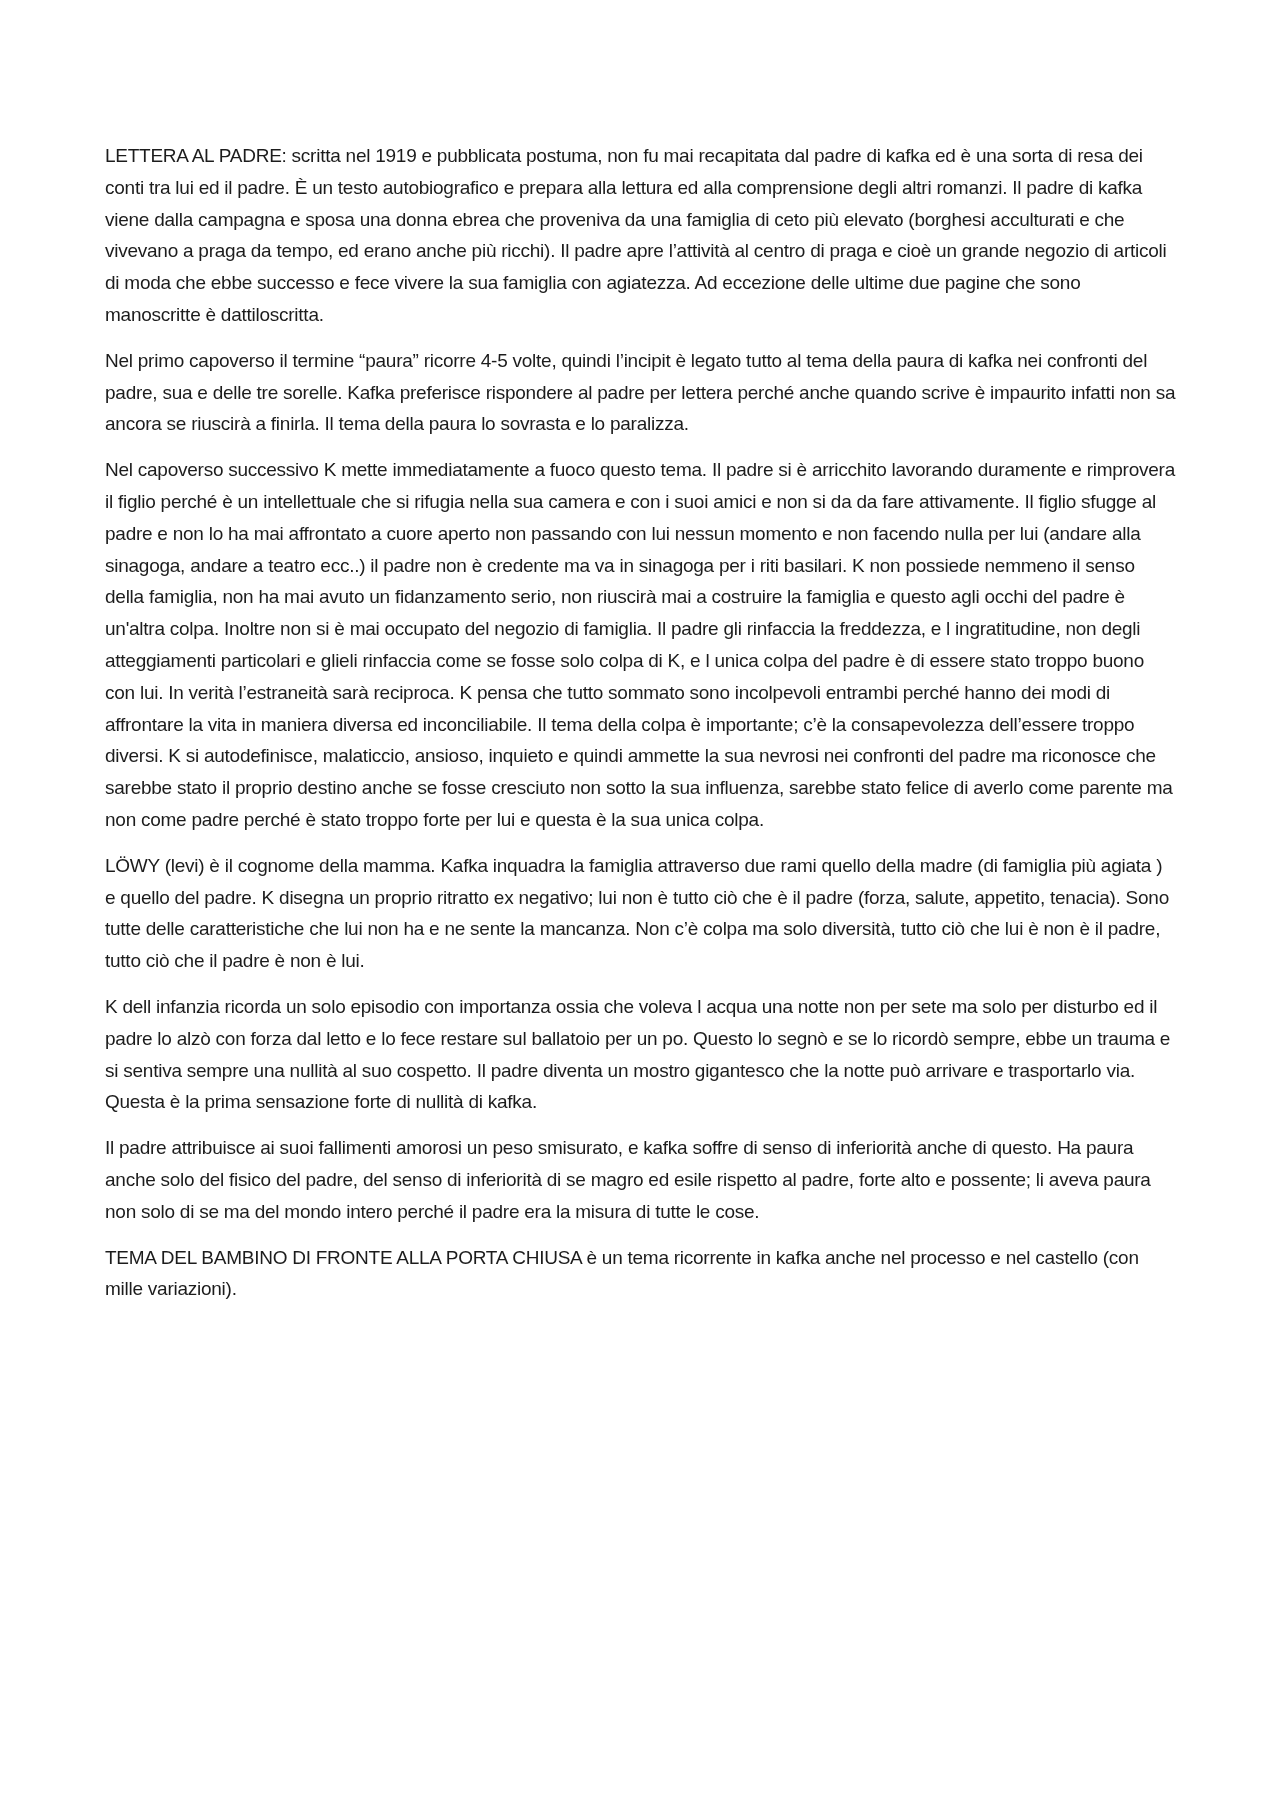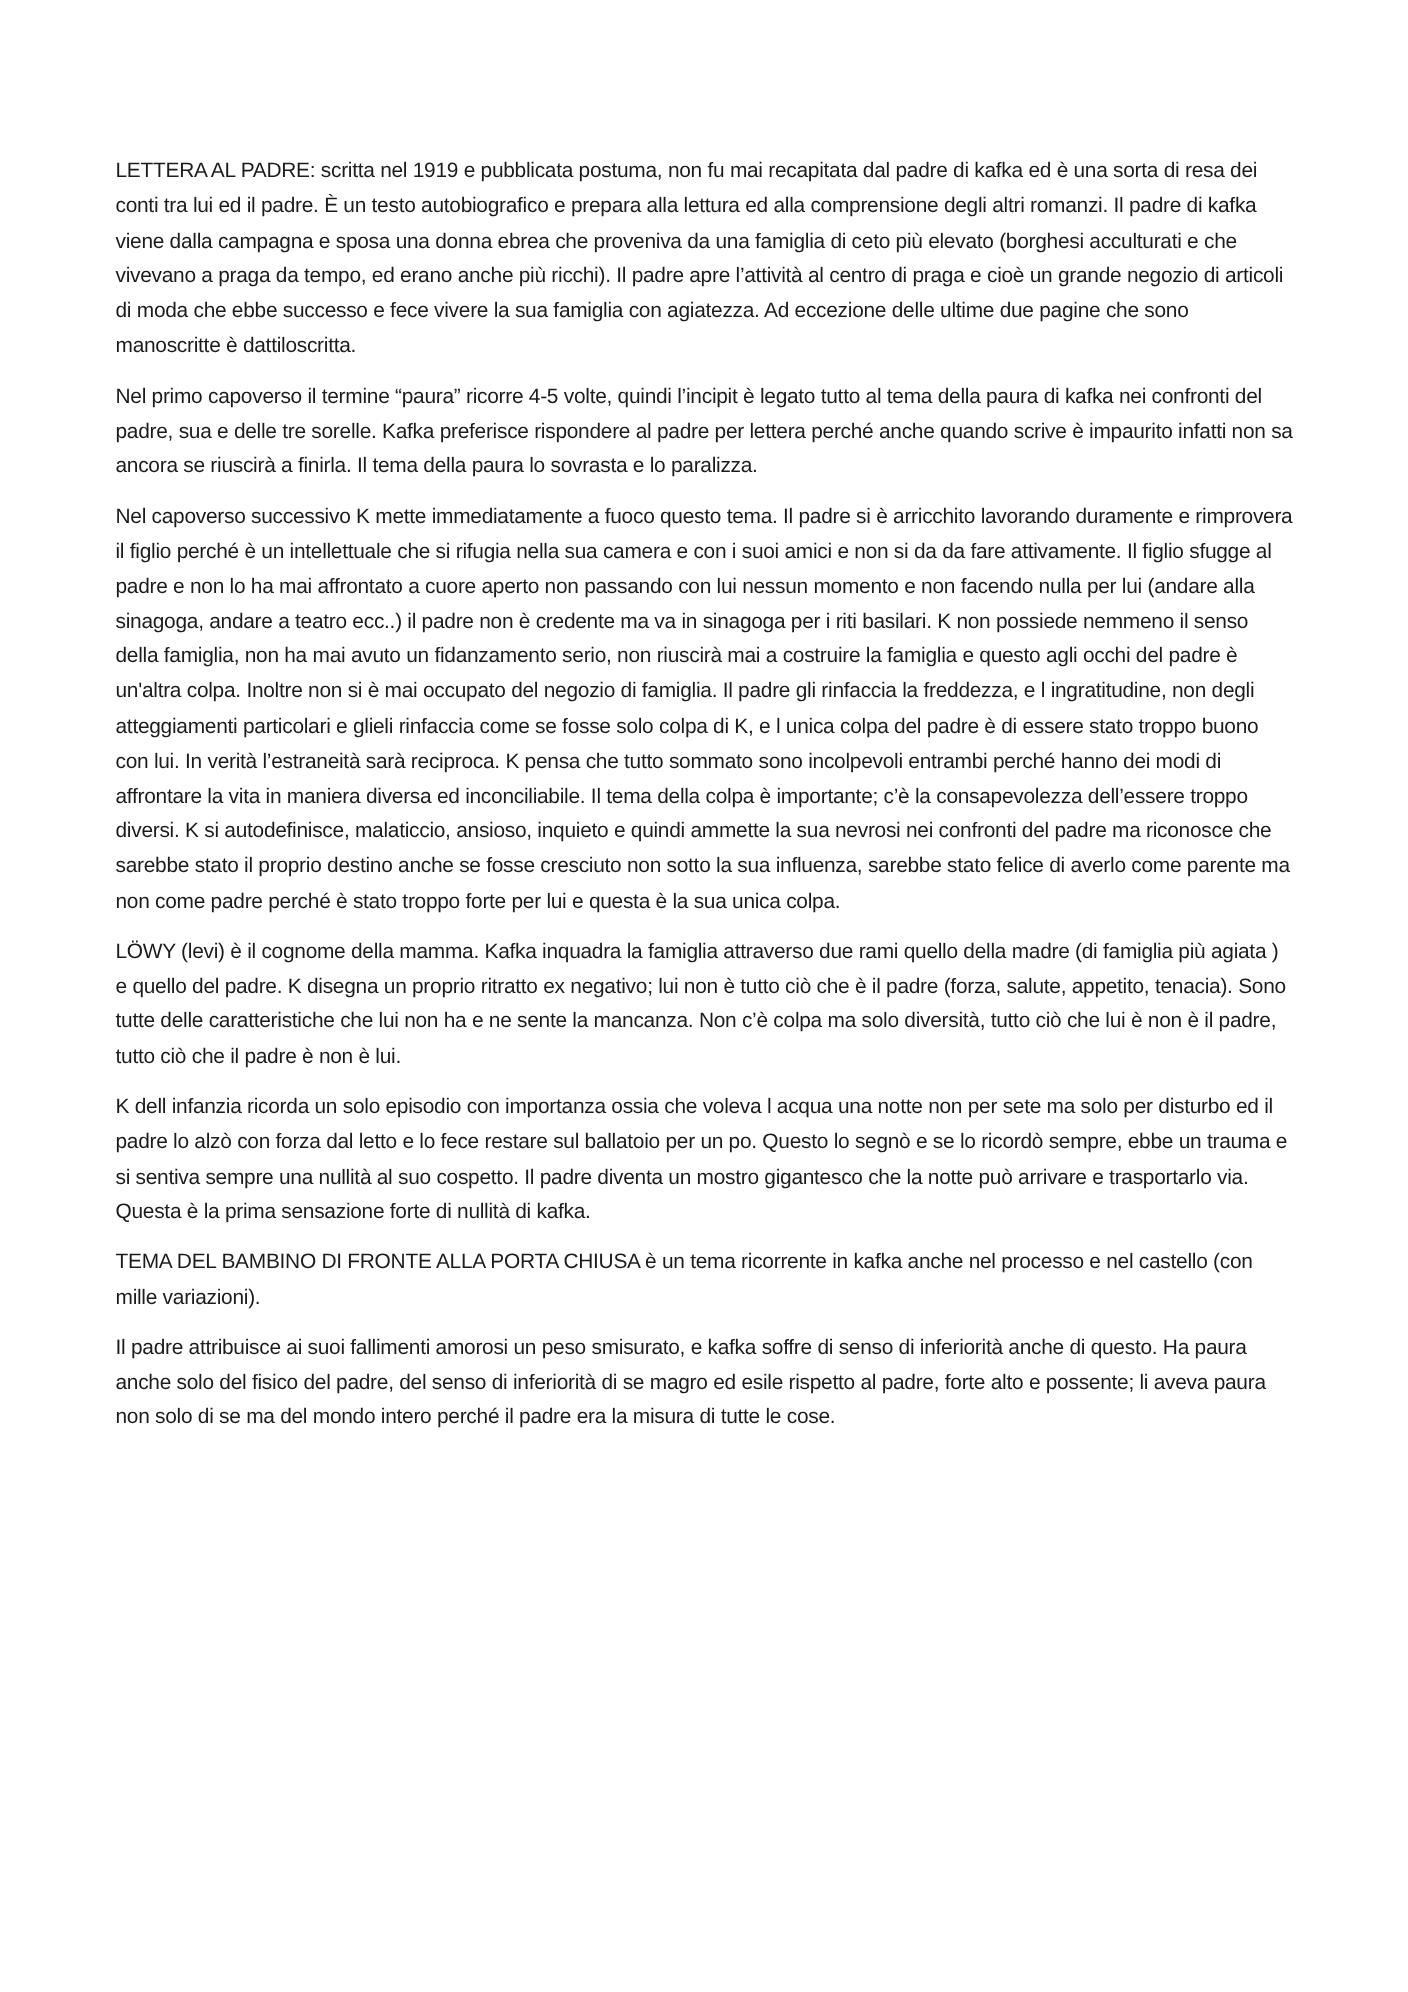--- a/index.html
+++ b/index.html
@@ -32,16 +32,16 @@
 </head>
 <body>
 
 <div class="page">
   <div class="doc-text">
     <p>LETTERA AL PADRE: scritta nel 1919 e pubblicata postuma, non fu mai recapitata dal padre di kafka ed è una sorta di resa dei conti tra lui ed il padre. È un testo autobiografico e prepara alla lettura ed alla comprensione degli altri romanzi. Il padre di kafka viene dalla campagna e sposa una donna ebrea che proveniva da una famiglia di ceto più elevato (borghesi acculturati e che vivevano a praga da tempo, ed erano anche più ricchi). Il padre apre l’attività al centro di praga e cioè un grande negozio di articoli di moda che ebbe successo e fece vivere la sua famiglia con agiatezza. Ad eccezione delle ultime due pagine che sono manoscritte è dattiloscritta.</p>
     <p>Nel primo capoverso il termine “paura” ricorre 4-5 volte, quindi l’incipit è legato tutto al tema della paura di kafka nei confronti del padre, sua e delle tre sorelle. Kafka preferisce rispondere al padre per lettera perché anche quando scrive è impaurito infatti non sa ancora se riuscirà a finirla. Il tema della paura lo sovrasta e lo paralizza.</p>
     <p>Nel capoverso successivo K mette immediatamente a fuoco questo tema. Il padre si è arricchito lavorando duramente e rimprovera il figlio perché è un intellettuale che si rifugia nella sua camera e con i suoi amici e non si da da fare attivamente. Il figlio sfugge al padre e non lo ha mai affrontato a cuore aperto non passando con lui nessun momento e non facendo nulla per lui (andare alla sinagoga, andare a teatro ecc..) il padre non è credente ma va in sinagoga per i riti basilari. K non possiede nemmeno il senso della famiglia, non ha mai avuto un fidanzamento serio, non riuscirà mai a costruire la famiglia e questo agli occhi del padre è un'altra colpa. Inoltre non si è mai occupato del negozio di famiglia. Il padre gli rinfaccia la freddezza, e l ingratitudine, non degli atteggiamenti particolari e glieli rinfaccia come se fosse solo colpa di K, e l unica colpa del padre è di essere stato troppo buono con lui. In verità l’estraneità sarà reciproca. K pensa che tutto sommato sono incolpevoli entrambi perché hanno dei modi di affrontare la vita in maniera diversa ed inconciliabile. Il tema della colpa è importante; c’è la consapevolezza dell’essere troppo diversi. K si autodefinisce, malaticcio, ansioso, inquieto e quindi ammette la sua nevrosi nei confronti del padre ma riconosce che sarebbe stato il proprio destino anche se fosse cresciuto non sotto la sua influenza, sarebbe stato felice di averlo come parente ma non come padre perché è stato troppo forte per lui e questa è la sua unica colpa.</p>
     <p>LÖWY (levi) è il cognome della mamma. Kafka inquadra la famiglia attraverso due rami quello della madre (di famiglia più agiata ) e quello del padre. K disegna un proprio ritratto ex negativo; lui non è tutto ciò che è il padre  (forza, salute, appetito, tenacia). Sono tutte delle caratteristiche che lui non ha e ne sente la mancanza. Non c’è colpa ma solo diversità, tutto ciò che lui è non è il padre, tutto ciò che il padre è non è lui.</p>
     <p>K dell infanzia ricorda un solo episodio con importanza ossia che voleva l acqua una notte non per sete ma solo per disturbo ed il padre lo alzò con forza dal letto e lo fece restare sul ballatoio per un po. Questo lo segnò e se lo ricordò sempre, ebbe un trauma e si sentiva sempre una nullità al suo cospetto. Il padre diventa un mostro gigantesco che la notte può arrivare e trasportarlo via. Questa è la prima sensazione forte di nullità di kafka.</p>
+    <p>Il padre attribuisce ai suoi fallimenti amorosi un peso smisurato, e kafka soffre di senso di inferiorità anche di questo. Ha paura anche solo del fisico del padre, del senso di inferiorità di se magro ed esile rispetto al padre, forte alto e possente; li aveva paura non solo di se ma del mondo intero perché il padre era la misura di tutte le cose.</p>
     <p>TEMA DEL BAMBINO DI FRONTE ALLA PORTA CHIUSA è un tema ricorrente in kafka anche nel processo e nel castello (con mille variazioni).</p>
-    <p>Il padre attribuisce ai suoi fallimenti amorosi un peso smisurato, e kafka soffre di senso di inferiorità anche di questo. Ha paura anche solo del fisico del padre, del senso di inferiorità di se magro ed esile rispetto al padre, forte alto e possente; li aveva paura non solo di se ma del mondo intero perché il padre era la misura di tutte le cose.</p>
   </div>
 </div>
 
 </body></html>

